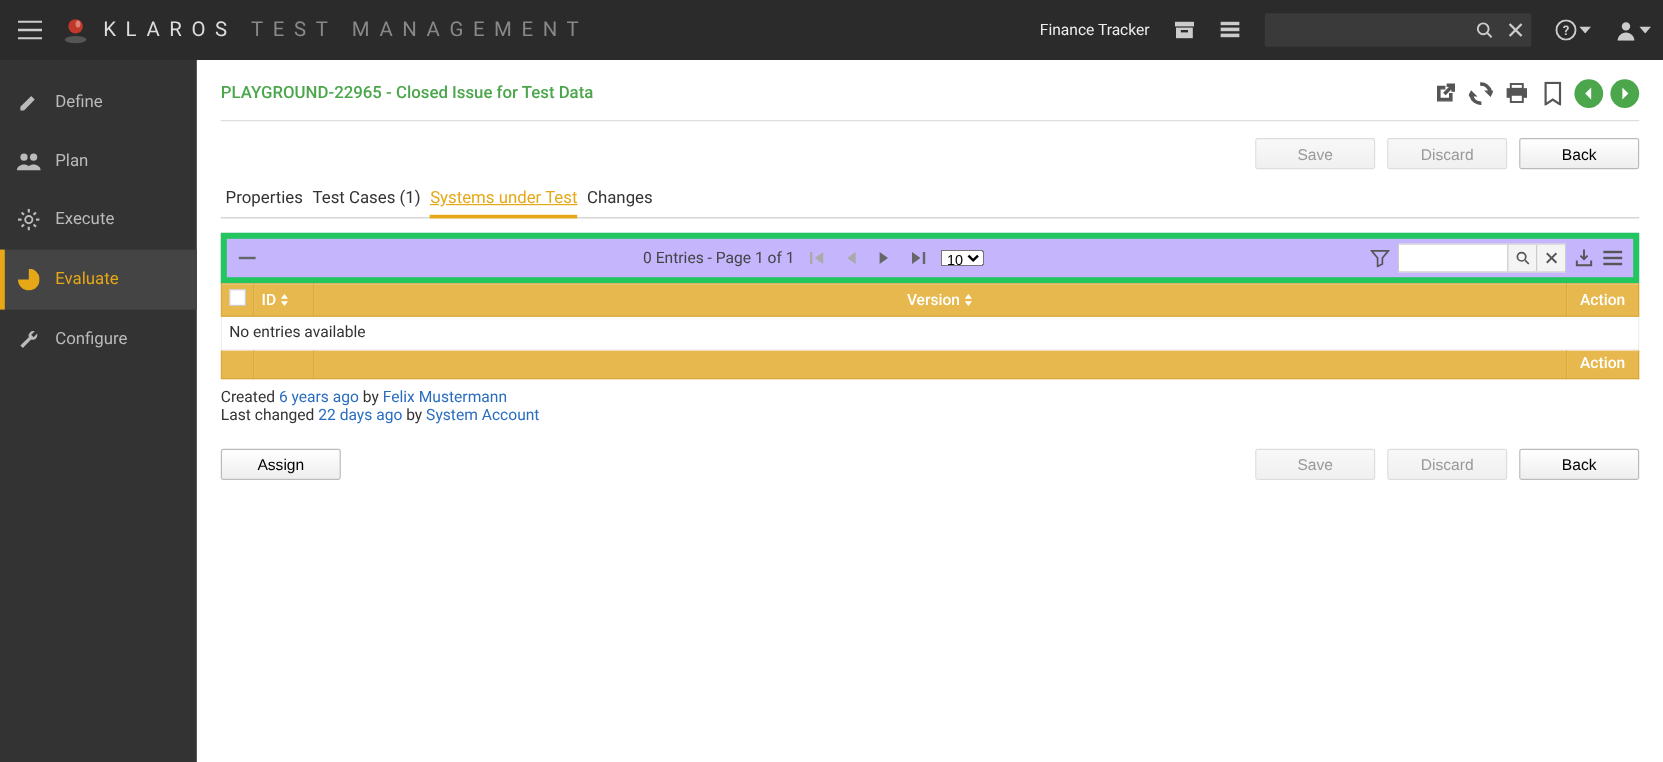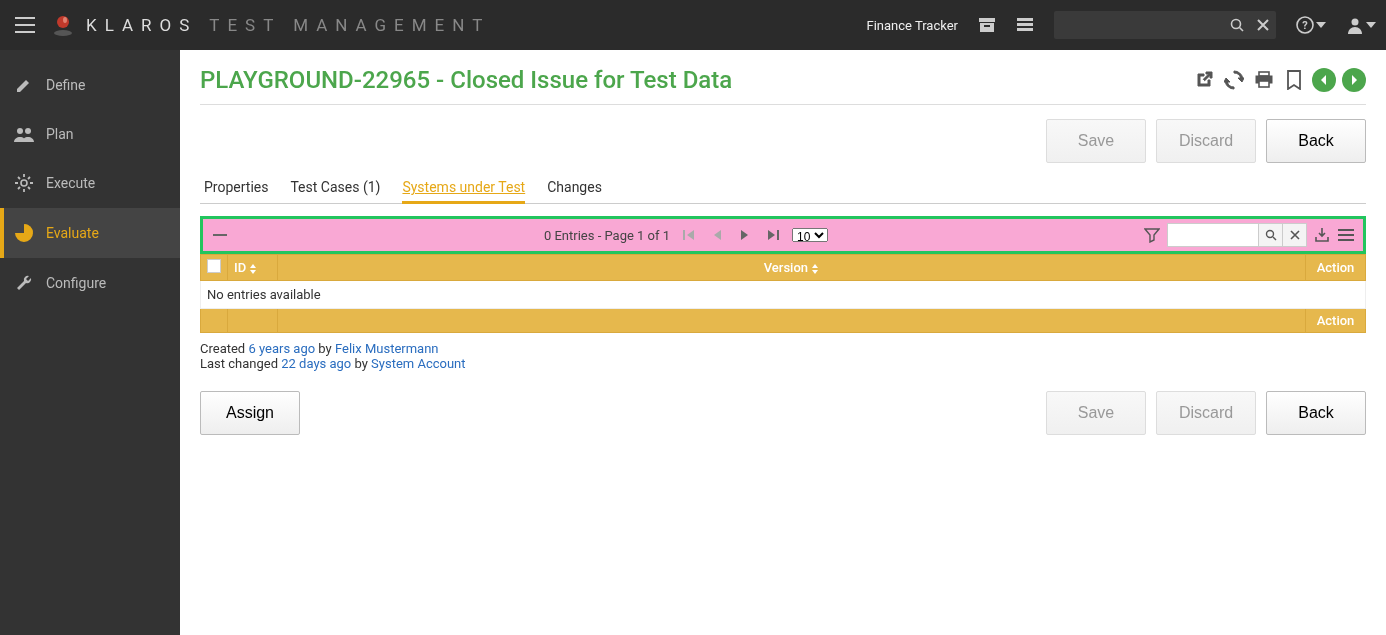--- a/index.html
+++ b/index.html
@@ -17,49 +17,49 @@
   .project-label { color: #eee; font-size: 13px; }
   .top-icon { width: 18px; height: 18px; display:flex; align-items:center; justify-content:center; cursor:pointer; }
   .top-icon svg { fill: #ccc; }
   .search-wrap { position: relative; display:flex; align-items:center; background:#3a3a3a; border-radius:2px; height:28px; }
   .search-wrap input { background: transparent; border:none; width: 170px; height: 28px; padding: 0 6px; color:#eee; outline:none; }
   .search-wrap .sicon { width:26px; display:flex; justify-content:center; align-items:center; cursor:pointer; }
   .help-drop, .user-drop { display:flex; align-items:center; gap:2px; cursor:pointer; }
 
   
   .shell { flex: 1; display: flex; min-height: 0; }
-  .sidebar { width: 180px; background: #333; color: #bbb; padding-top: 10px; }
+  .sidebar { width: 164px; background: #333; color: #bbb; padding-top: 10px; }
   .side-item { display:flex; align-items:center; gap:12px; padding: 16px 14px; cursor:pointer; color:#bbb; }
   .side-item .sicon2 { width:20px; display:flex; justify-content:center; align-items:center; }
   .side-item.active { background:#444; color:#e6a817; position:relative; }
   .side-item.active::before { content:""; position:absolute; left:0; top:0; bottom:0; width:4px; background:#e6a817; }
   .side-item.active .sicon2 svg { fill:#e6a817; }
   .side-item .sicon2 svg { fill:#bbb; }
 
   
   .main { flex:1; padding: 16px 20px; overflow:auto; }
   .header-row { display:flex; align-items:center; border-bottom:1px solid #ddd; padding-bottom:10px; margin-bottom:14px; }
-  .page-title { color:#4ca64c; font-size:24px; font-weight:500; }
+  .page-title { color:#4ca64c; font-size:14px; font-weight:500; }
   .header-icons { margin-left:auto; display:flex; align-items:center; gap:6px; }
   .hdr-icon { width:24px; height:24px; display:flex; align-items:center; justify-content:center; cursor:pointer; }
   .hdr-icon svg { fill:#555; stroke:#555; }
   .nav-circle { width:24px; height:24px; border-radius:50%; background:#4ca64c; display:flex; align-items:center; justify-content:center; cursor:pointer; }
   .nav-circle svg { fill:#fff; }
 
   .btn-row { display:flex; justify-content:flex-end; gap:10px; margin-bottom:10px; }
-  .btn { min-width:100px; height:44px; border:1px solid #bbb; background: linear-gradient(#fff,#eee); font-size:16px; cursor:pointer; border-radius:2px; }
+  .btn { min-width:100px; height:26px; border:1px solid #bbb; background: linear-gradient(#fff,#eee); font-size:13px; cursor:pointer; border-radius:2px; }
   .btn.disabled { color:#999; background:linear-gradient(#f8f8f8,#f0f0f0); border-color:#ddd; cursor:default; }
 
   
-  .tabs { display:flex; gap:22px; border-bottom:1px solid #ccc; margin-bottom:12px; padding-left:4px; }
+  .tabs { display:flex; gap:8px; border-bottom:1px solid #ccc; margin-bottom:12px; padding-left:4px; }
   .tab { padding:6px 0; cursor:pointer; font-size:14px; color:#333; }
   .tab.active { color:#e6a817; border-bottom:3px solid #e6a817; margin-bottom:-1px;text-decoration:underline; }
 
   
-  .tbl-toolbar { background:#f9a8d4; border:3px solid #22c55e; display:flex; align-items:center; padding:4px 8px; gap:10px; font-size:13px; color:#444; }
+  .tbl-toolbar { background:#c4b5fd; border:5px solid #22c55e; display:flex; align-items:center; padding:4px 8px; gap:10px; font-size:13px; color:#444; }
   .tbl-toolbar .center { flex:1; display:flex; justify-content:center; align-items:center; gap:10px; }
   .pager-icon { width:18px; height:18px; display:flex; align-items:center; justify-content:center; cursor:pointer; }
   .pager-icon svg { fill:#666; }
   .pager-icon.off svg { fill:#aaa; }
   .page-size { height:14px; font-size:12px; }
   .tbl-toolbar .right { display:flex; align-items:center; gap:6px; }
   .filter-input { display:flex; align-items:center; border:1px solid #ccc; background:#fff; height:24px; }
   .filter-input input { border:none; width:90px; height:22px; padding:0 4px; outline:none; }
   .filter-input .fi-btn { width:24px; height:22px; display:flex; align-items:center; justify-content:center; border-left:1px solid #ccc; cursor:pointer; background:#f4f4f4; }
   .mini-icon { width:18px; height:18px; display:flex; align-items:center; justify-content:center; cursor:pointer; }

